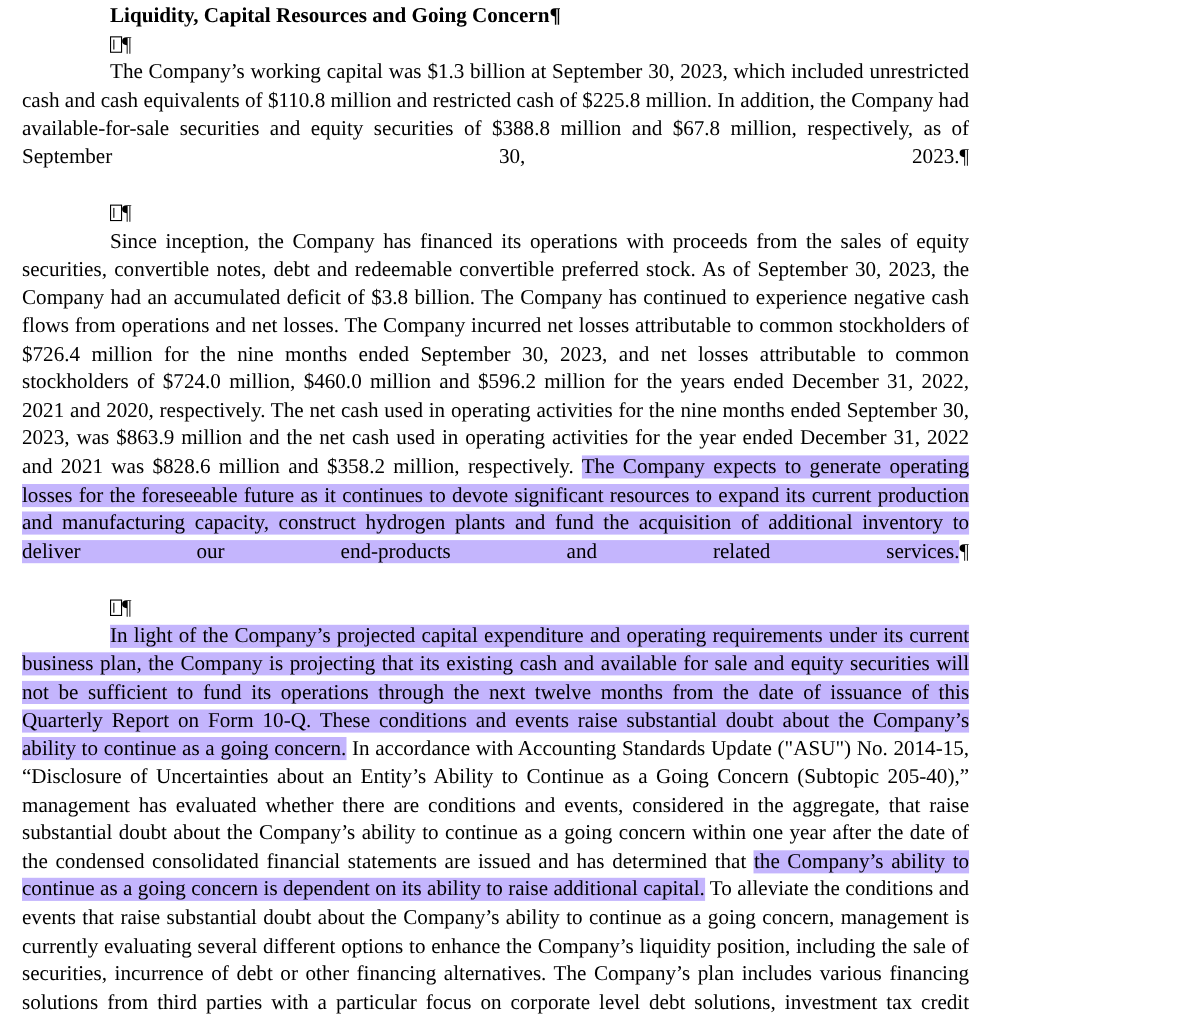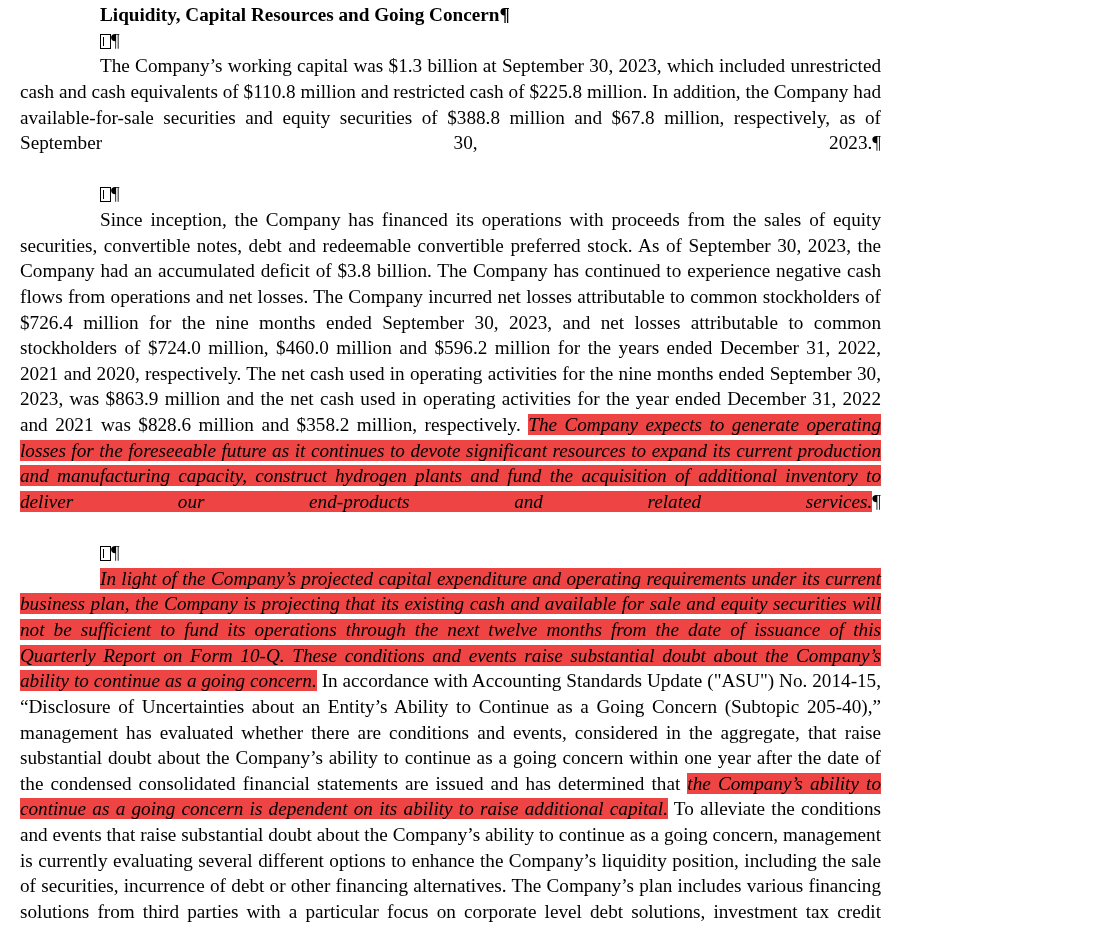--- a/index.html
+++ b/index.html
@@ -38,22 +38,21 @@
     padding: 2px 0 0 0;
   }
   .indent {
     text-indent: 80px;
   }
   .blank {
     text-indent: 80px;
     text-align: left;
   }
   .hl {
-    background: #ef4444;
-    font-style: italic;
+    background: #c4b5fd;
   }
   .pilcrow {
     font-family: "Liberation Serif", serif;
     font-size: 19.2px;
   }
   .objbox {
     display: inline-block;
     width: 11px;
     height: 15px;
     border: 1px solid #000;

